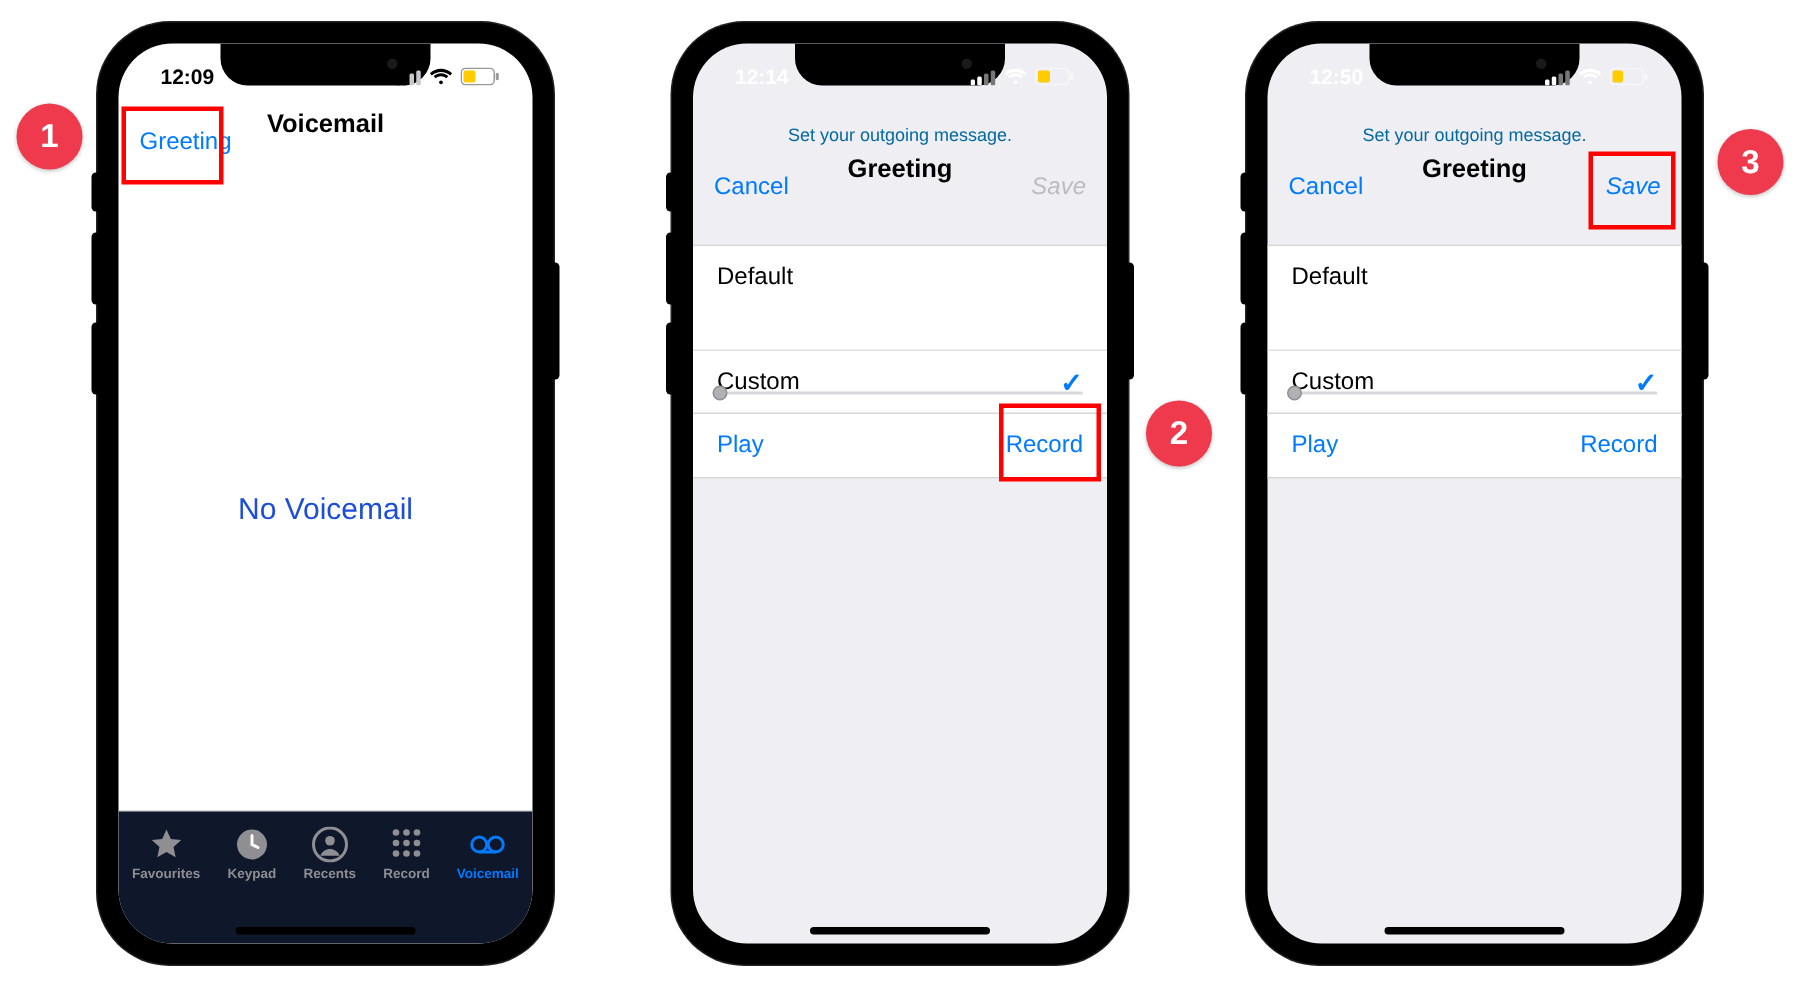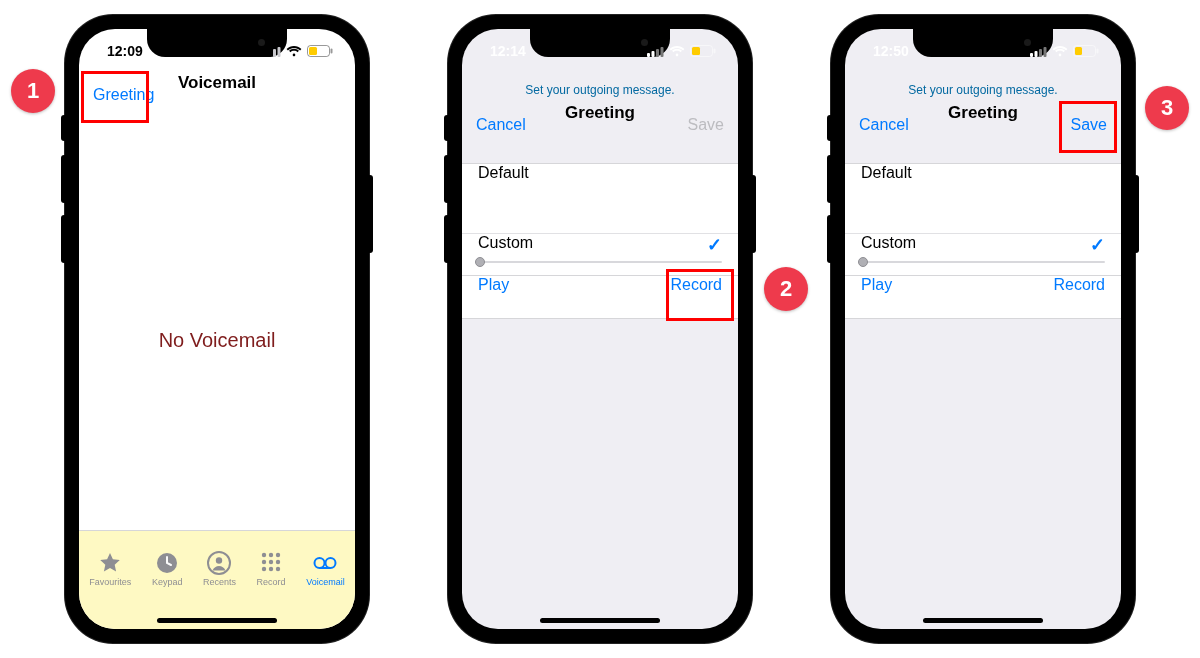--- a/index.html
+++ b/index.html
@@ -108,66 +108,67 @@
     font-weight:600;
   }
   .nav-bar .nav-left, .nav-bar .nav-right{
     position:absolute;
     top:0;bottom:0;
     display:flex;align-items:center;
     font-size:16px;font-weight:400;
     padding:0 14px;
   }
   .nav-bar .nav-left{left:0;}
-  .nav-bar .nav-right{right:0;}
+  .nav-bar .nav-right{right:0;font-style:italic;}
 
   .blue { color:#007aff; }
   .grey-text{ color:#bcbcc0; }
-  .muted { color:#7f1d1d; }
+  .muted { color:#1d4ed8; }
 
   .descr {
     position:absolute;left:0;right:0;
     text-align:center;
     font-size:12px;
     color:#0369a1;
   }
 
   
   .row-group{
     position:absolute;left:0;right:0;
     background:#fff;
     border-top:0.5px solid #d6d6d9;
     border-bottom:0.5px solid #d6d6d9;
   }
   .row {
     height:42px;
-    display:flex;justify-content:space-between;
+    display:flex;align-items:center;justify-content:space-between;
     padding:0 16px;
     font-size:16px;
   }
   .row + .row { border-top:0.5px solid #e1e1e4;margin-top:27px; }
   .check { color:#007aff; font-size:18px; font-weight:700; }
 
   .track{
     position:absolute;
     left:16px;right:16px;height:2px;background:#d8d8dc;border-radius:1px;
   }
   .track .dot{
     position:absolute;left:0;top:50%;transform:translate(-3px,-50%);
     width:8px;height:8px;border-radius:50%;background:#b0b0b5;border:1px solid #8e8e93;
   }
 
   
   .tabbar{
     position:absolute;left:0;right:0;bottom:0;
     height:78px;
     border-top:0.5px solid #d6d6d9;
-    background:#fef9c3;
+    background:#0f172a;
     display:flex;justify-content:space-around;align-items:flex-start;
-    padding-top:20px;
+    padding-top:10px;
+    font-weight:bold;
   }
   .tab{
     display:flex;flex-direction:column;align-items:center;gap:2px;
     font-size:9px;color:#8e8e93;
   }
   .tab.active{ color:#007aff; }
   .tab svg{ width:24px;height:24px; }
 
   
   .hl{

